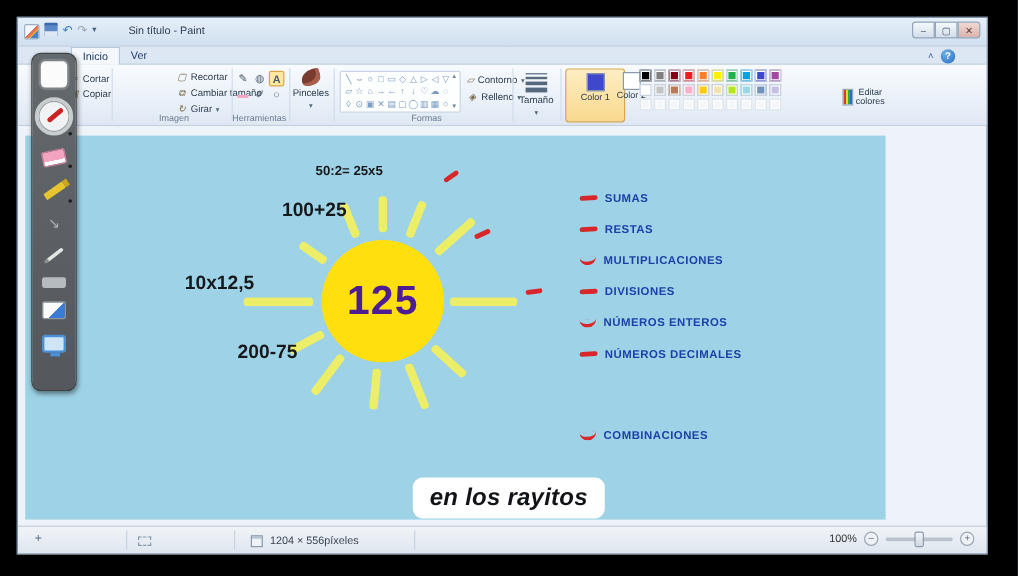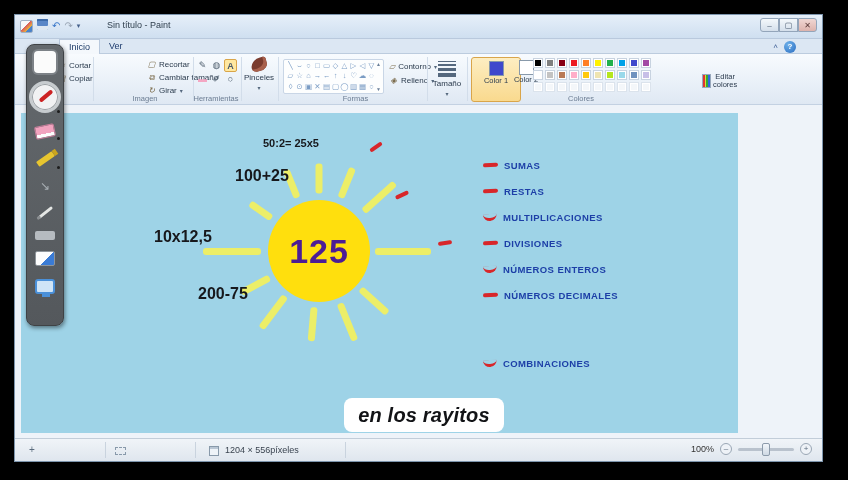--- a/index.html
+++ b/index.html
@@ -361,21 +361,20 @@
           <span class="pal empty"></span>
           <span class="pal empty"></span>
           <span class="pal empty"></span>
           <span class="pal empty"></span>
           <span class="pal empty"></span>
         </div>
       <div id="btn-edit">
         <span class="rainbow"></span>
         <span>Editar colores</span>
       </div>
-      <span class="glabel" style="left:456px;width:220px">Colores</span>
     </div>
 
     <div id="canvas" style="background: rgb(158, 211, 231); --ray: #ecee68; --mark: #d8262a; --legend: #1d3fa7;">
 
       <span class="ray" style="--a:-90deg;--d:58px;--l:30px"></span>
       <span class="ray" style="--a:-112deg;--d:58px;--l:30px"></span>
       <span class="ray" style="--a:-145deg;--d:58px;--l:26px"></span>
       <span class="ray" style="--a:180deg;--d:58px;--l:58px"></span>
       <span class="ray" style="--a:152deg;--d:56px;--l:32px"></span>
       <span class="ray" style="--a:127deg;--d:56px;--l:40px"></span>

